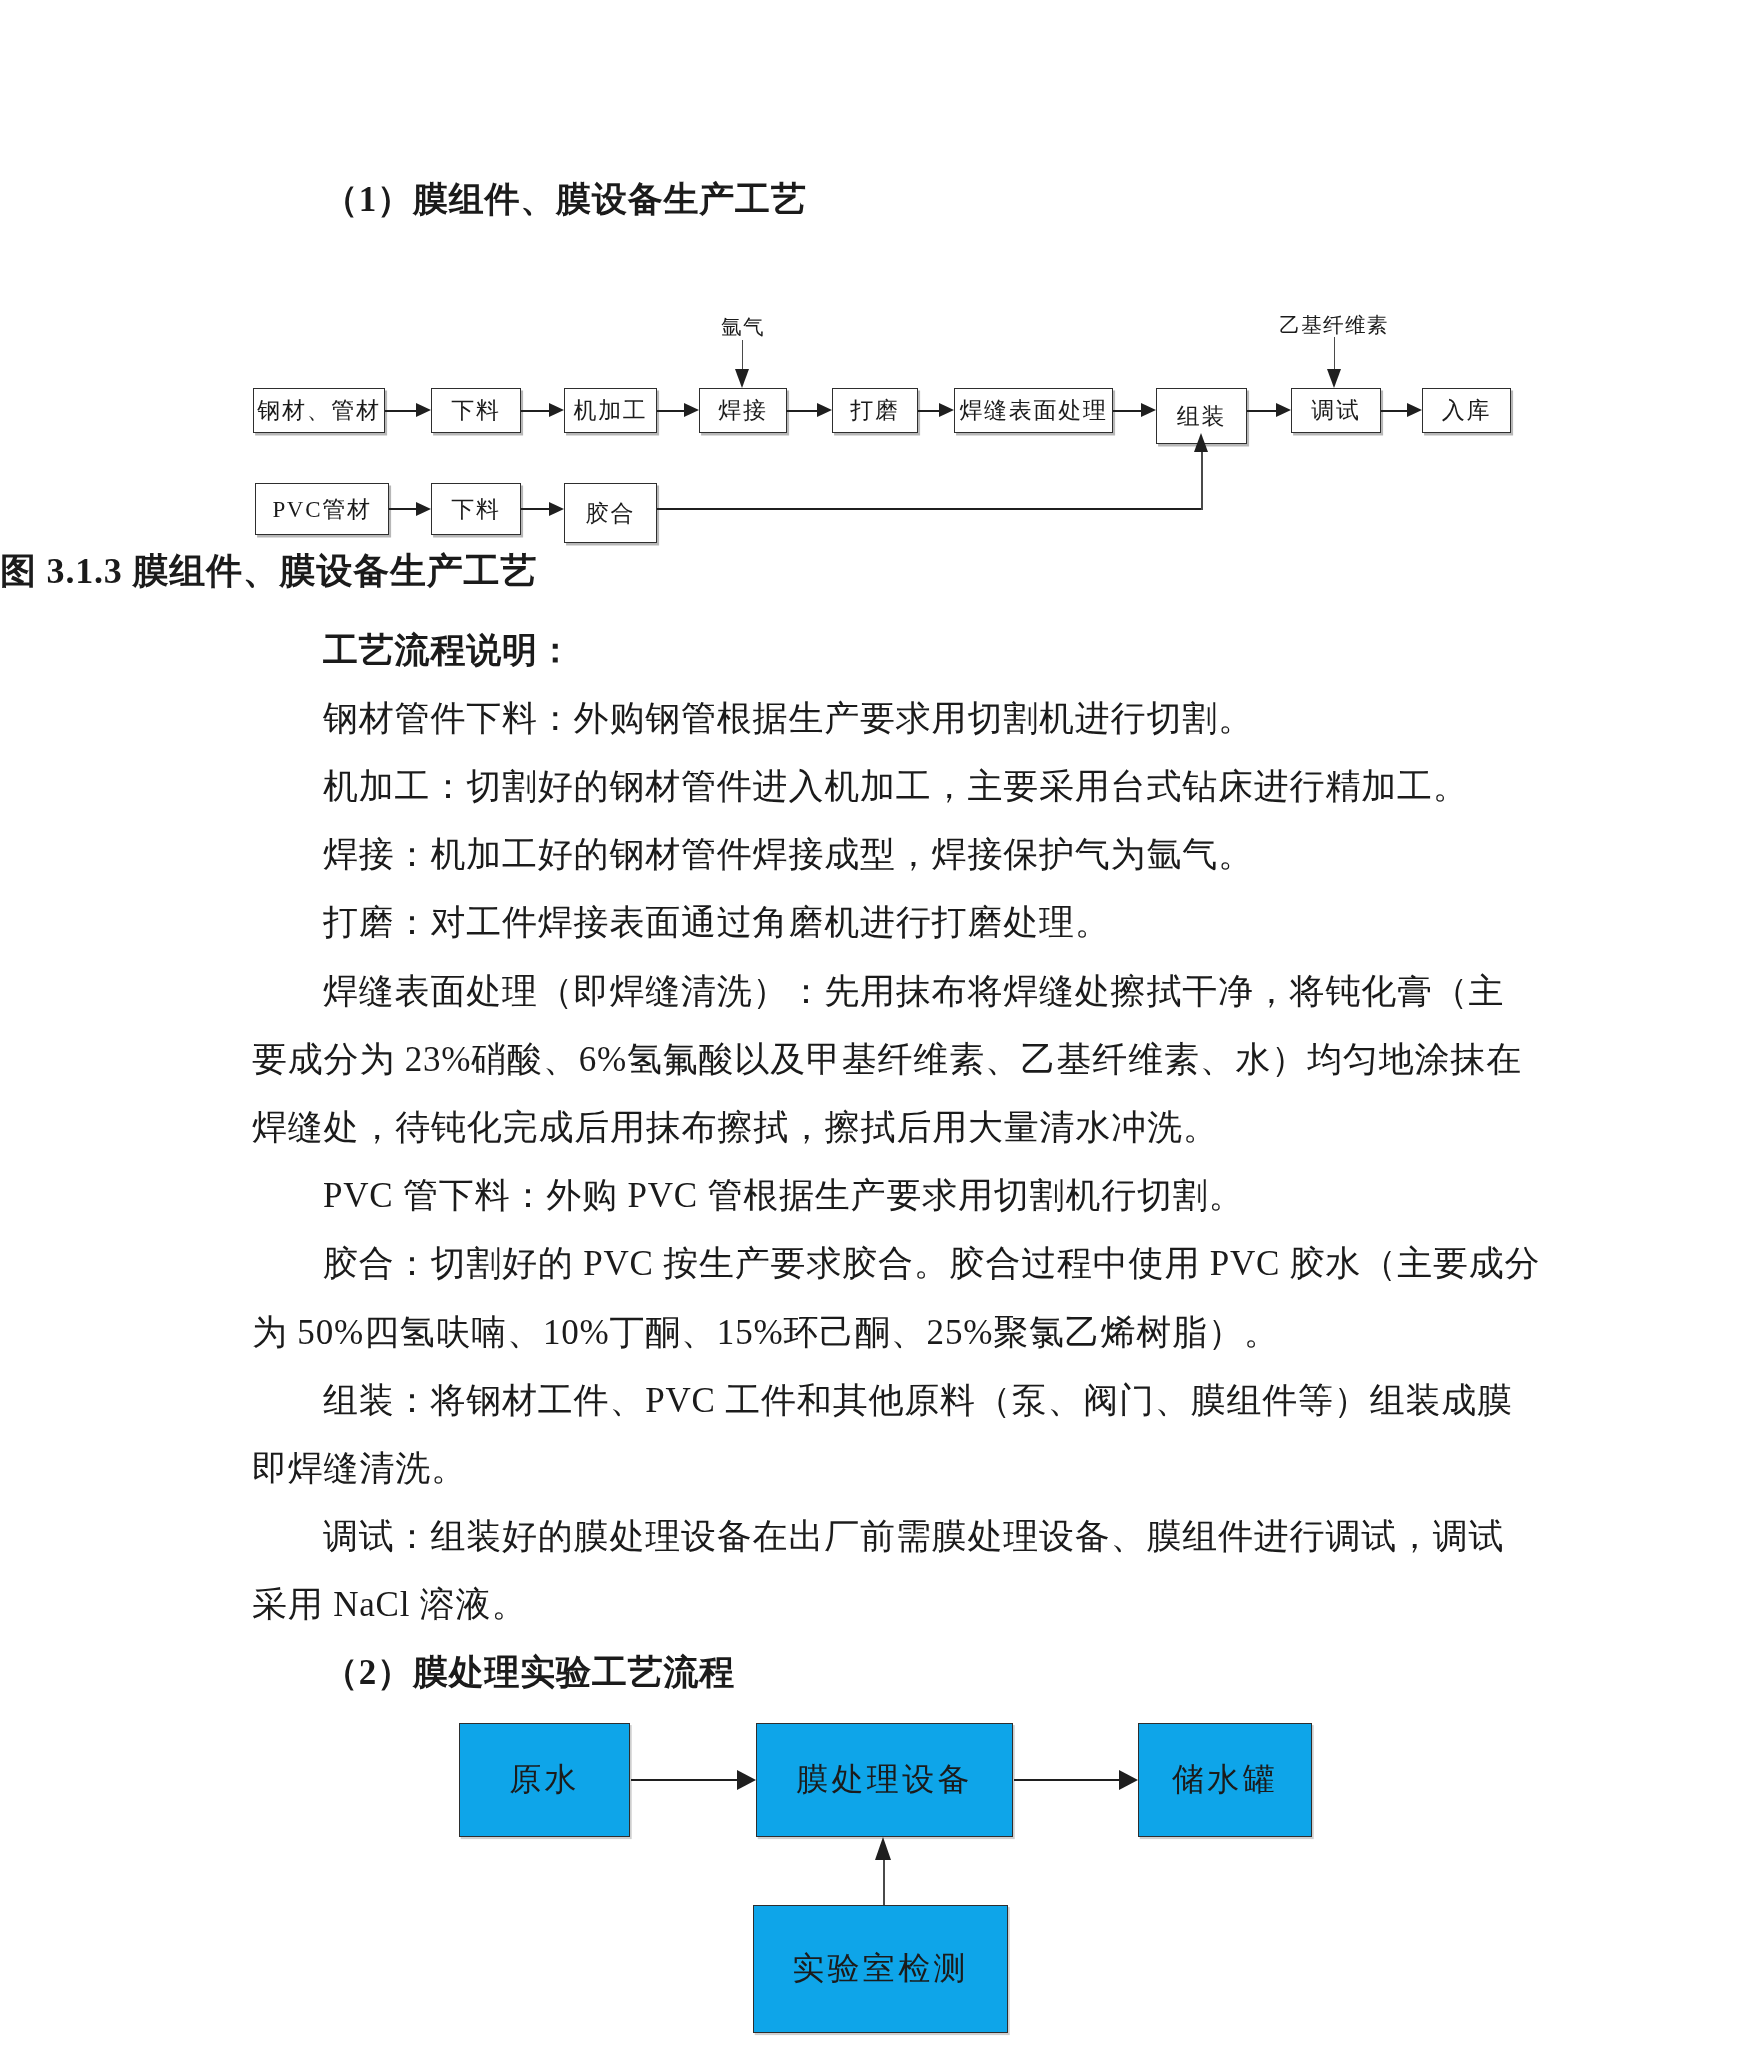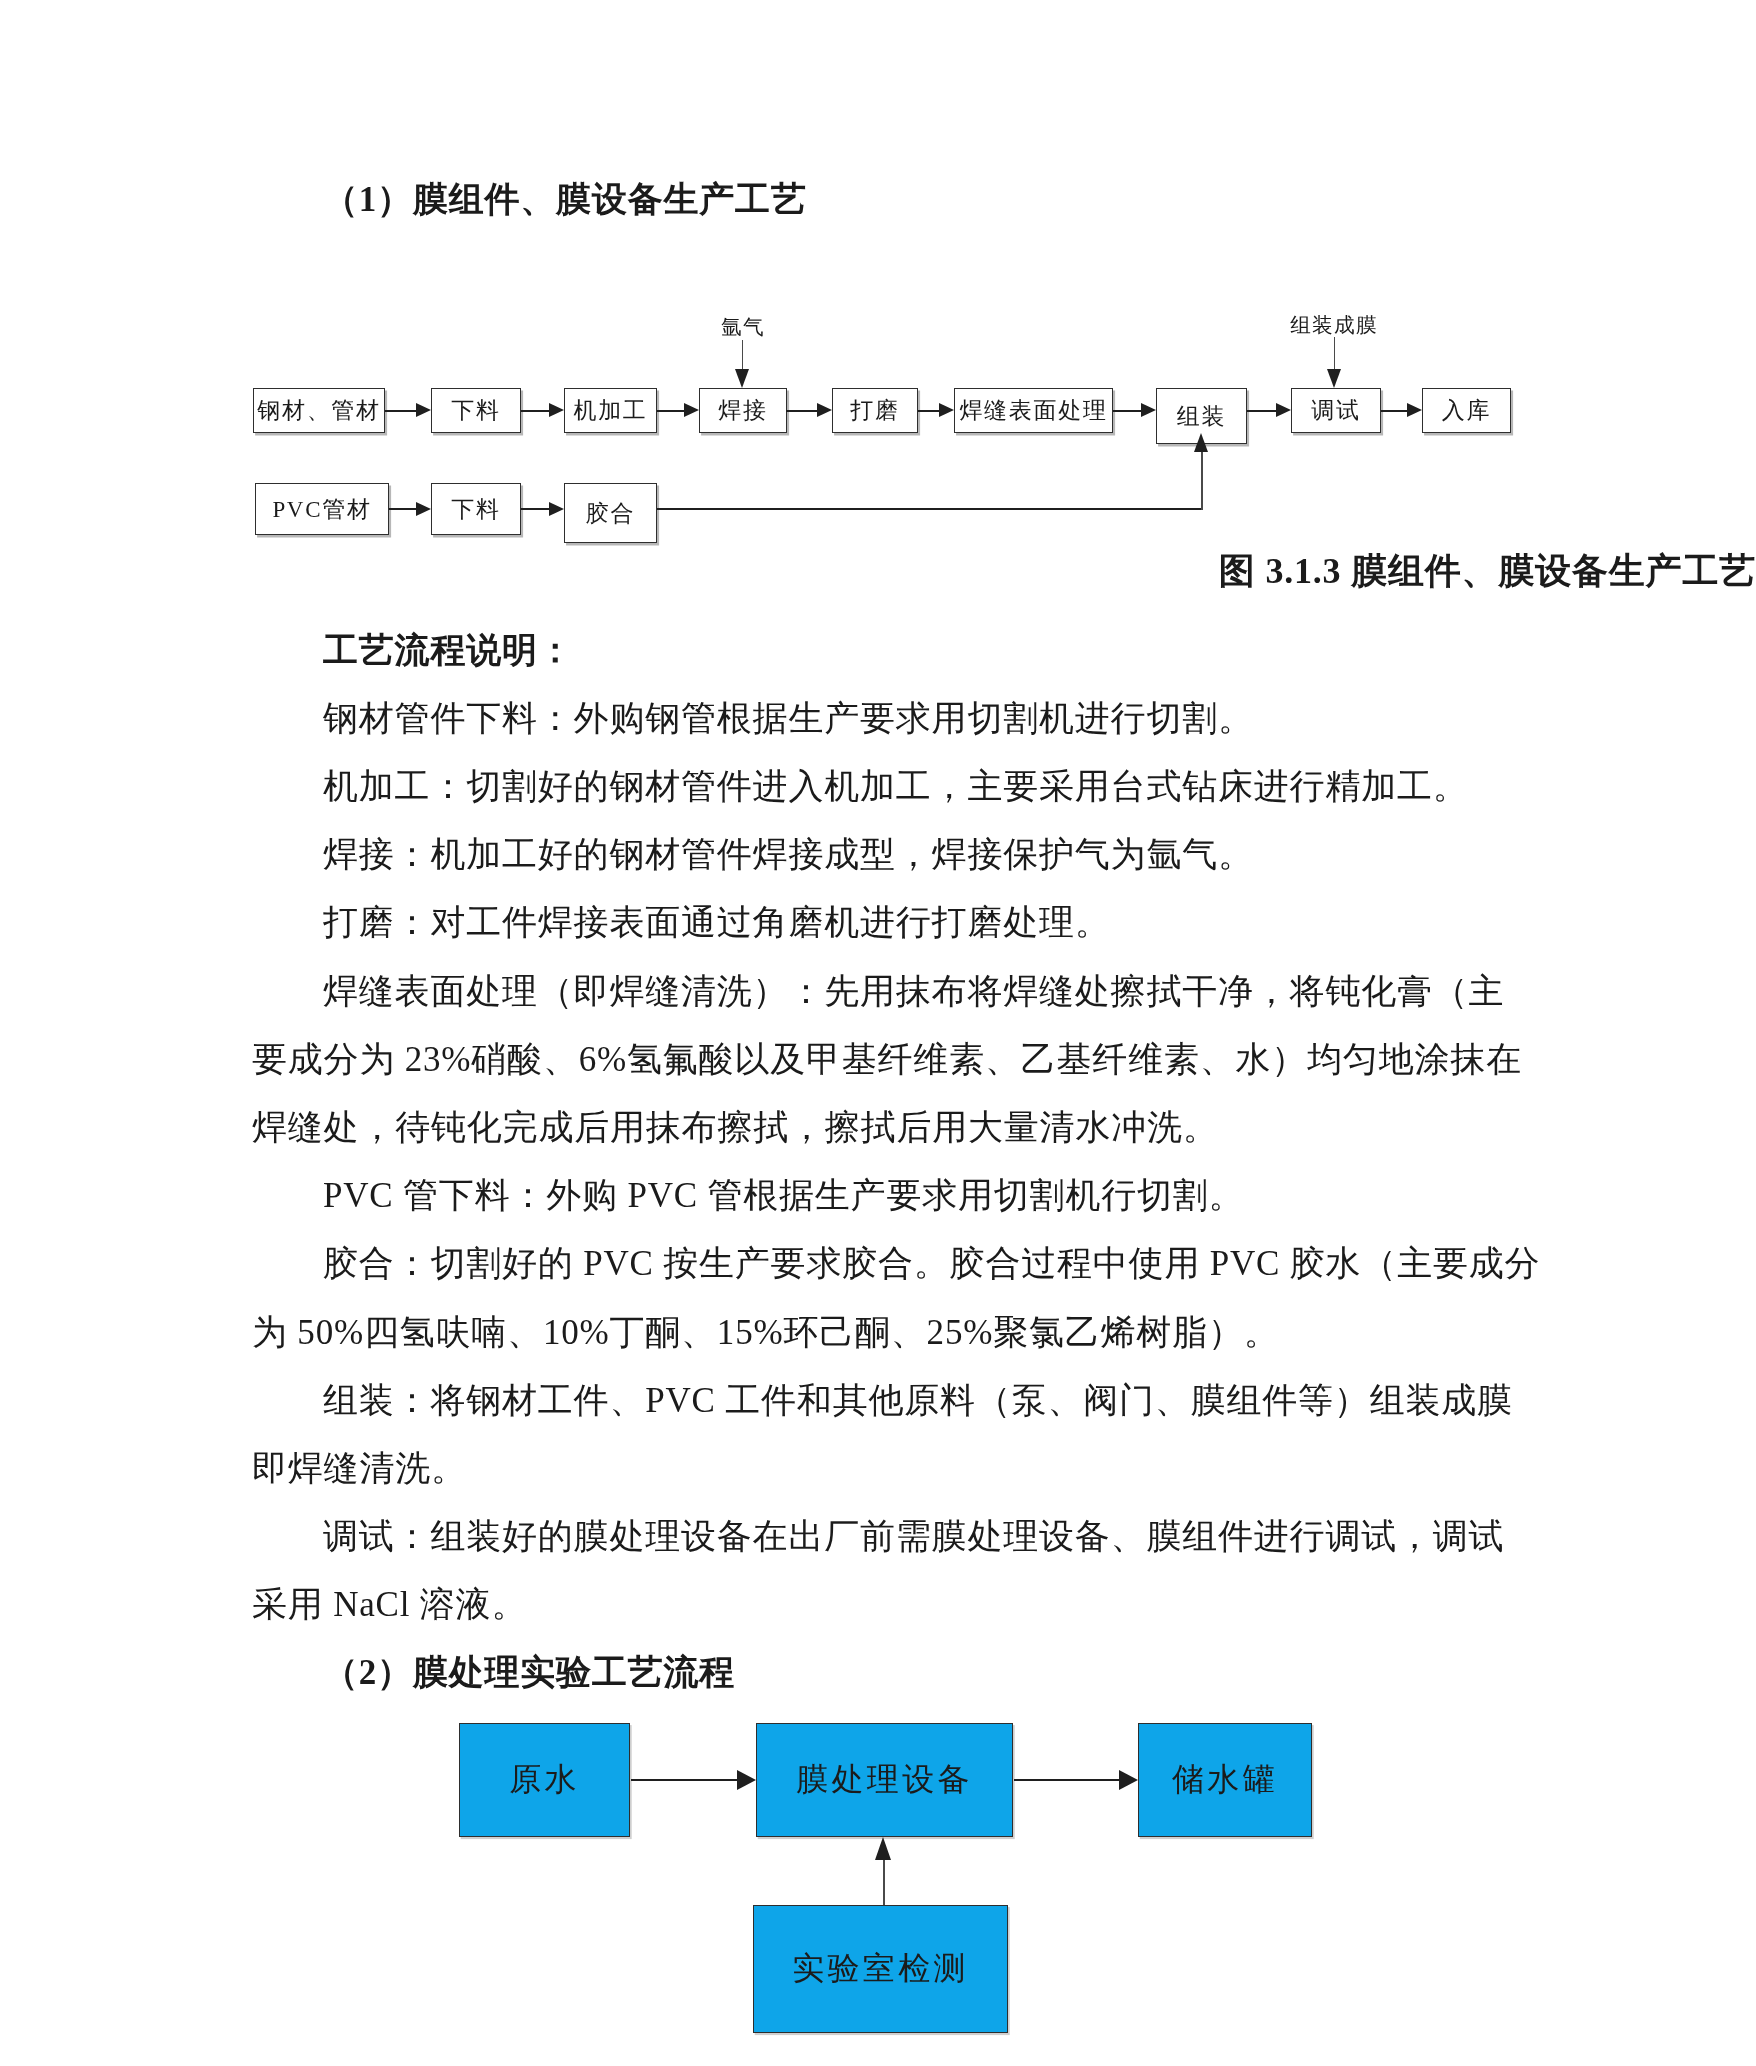--- a/index.html
+++ b/index.html
@@ -2,21 +2,21 @@
 <html style="font-size:6.6px"><head>
 <meta charset="utf-8">
 <style>
   html,body{margin:0;padding:0;background:#dedede;}
   .page{position:relative;width:1756px;height:2479px;background:#ffffff;
         font-family:"Liberation Serif","DejaVu Serif",serif;color:#1b1b1b;overflow:hidden;}
   .bl{position:absolute;left:252px;width:1269px;font-size:35px;line-height:46px;
       white-space:nowrap;letter-spacing:0.8px;}
   .ind{text-indent:71px;}
   .bold{font-weight:bold;}
-  .cap{position:absolute;left:0;width:100%;text-align:right;font-weight:bold;
+  .cap{position:absolute;left:0;width:100%;text-align:left;font-weight:bold;
        font-size:36px;line-height:46px;white-space:nowrap;letter-spacing:0.8px;}
   .fbox{position:absolute;box-sizing:border-box;display:flex;align-items:center;justify-content:center;
         background:#fff;border:1.2px solid #2e2e2e;box-shadow:2.1px 2.5px 0 #b7b7b7;
         font-size:23px;letter-spacing:1.7px;white-space:nowrap;}
   .fbox2{position:absolute;box-sizing:border-box;display:flex;align-items:center;justify-content:center;
         background:#0ea5e9;border:1.7px solid #2e2e2e;box-shadow:1.7px 2.1px 0 #cfcfcf;
         font-size:32px;letter-spacing:3.3px;white-space:nowrap;}
   .hline{position:absolute;background:#1f1f1f;height:2.1px;}
   .vline{position:absolute;background:#4a4a4a;width:1.2px;}
   .ah-r{position:absolute;width:0;height:0;border-top:7px solid transparent;
@@ -32,21 +32,21 @@
   .slabel{position:absolute;font-size:20.7px;letter-spacing:1.2px;white-space:nowrap;transform:translateX(-50%);}
 </style>
 </head>
 <body>
 
 <div class="page">
 
   <div class="bl bold ind" style="top:177px">（1）膜组件、膜设备生产工艺</div>
 
   <div class="slabel" style="left:743px;top:313px">氩气</div>
-  <div class="slabel" style="left:1334px;top:311px">组装成膜</div>
+  <div class="slabel" style="left:1334px;top:311px">乙基纤维素</div>
   <div class="vline" style="left:742px;top:340px;height:31px"></div>
   <div class="ah-d" style="left:735px;top:369px"></div>
   <div class="vline" style="left:1334px;top:337px;height:33px"></div>
   <div class="ah-d" style="left:1327px;top:369px"></div>
 
   <div class="fbox" style="left:253px;top:388px;width:132px;height:45px">钢材、管材</div>
   <div class="fbox" style="left:431px;top:388px;width:90px;height:45px">下料</div>
   <div class="fbox" style="left:564px;top:388px;width:93px;height:45px">机加工</div>
   <div class="fbox" style="left:699px;top:388px;width:88px;height:45px">焊接</div>
   <div class="fbox" style="left:832px;top:388px;width:86px;height:45px">打磨</div>

